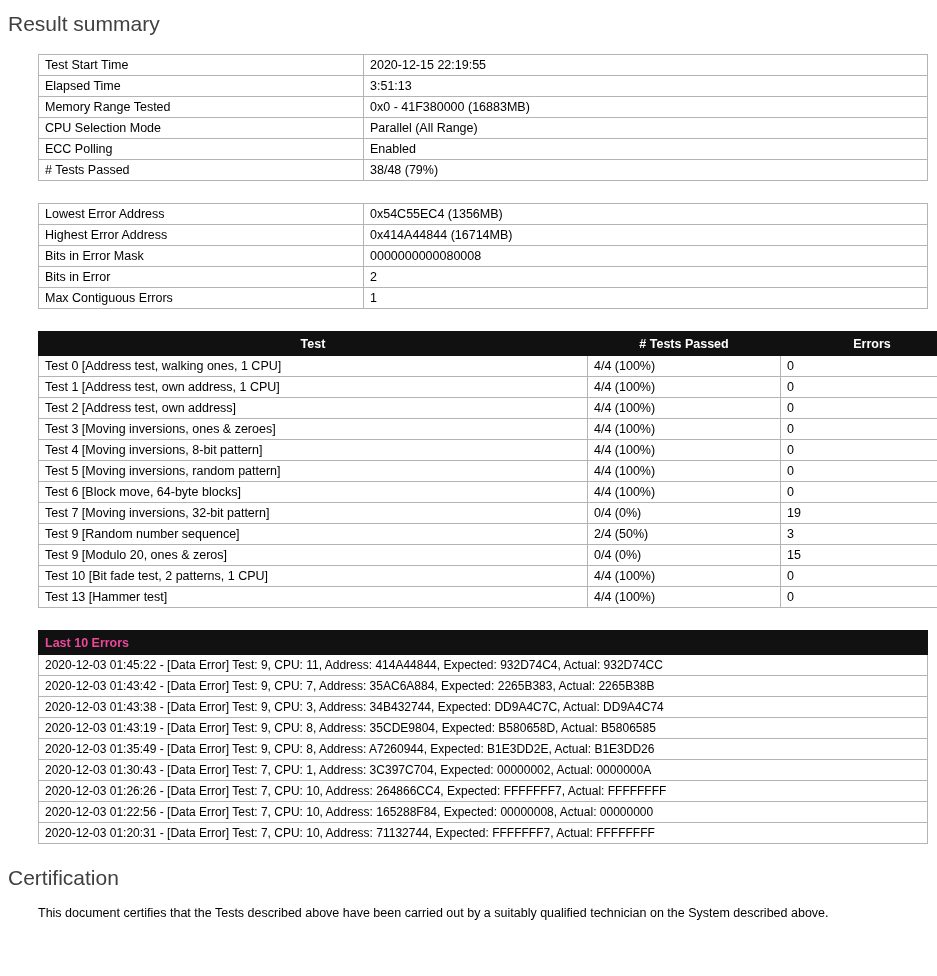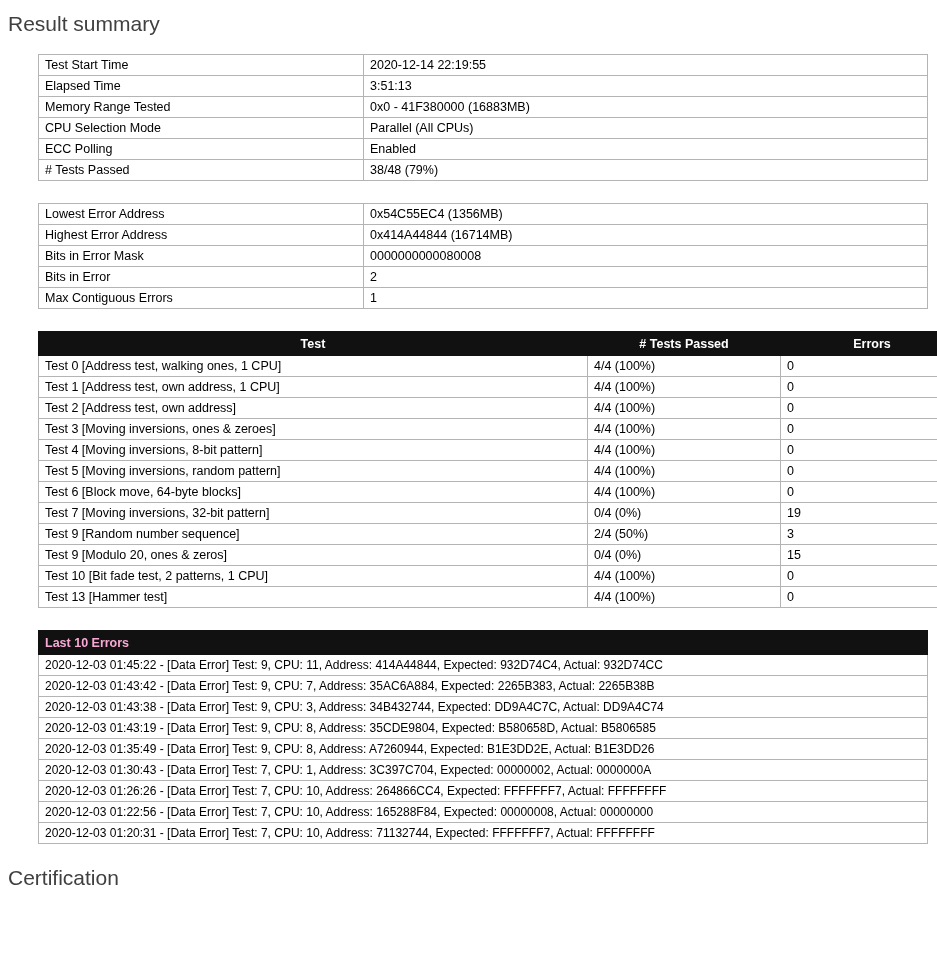--- a/index.html
+++ b/index.html
@@ -69,21 +69,21 @@
     white-space: nowrap;
     overflow: hidden;
   }
   .col-test { width: 536px; }
   .col-passed { width: 180px; }
   .col-errors { width: 170px; }
 
   table.errors { margin-top: 0; }
   table.errors th {
     background: #111111;
-    color: #f9a8d4;
+    color: #ec4899;
     text-align: left;
     font-weight: bold;
     font-size: 12.5px;
     padding: 3px 6px;
     border: 1px solid #111111;
     height: 17px;
   }
   table.errors td {
     border: 1px solid #b4b4b4;
     padding: 2px 6px;
@@ -104,33 +104,33 @@
 <body>
 
 <div class="page">
 
   <h1 class="section-title">Result summary</h1>
 
   <table class="summary">
     <tbody>
       <tr>
         <td class="label">Test Start Time</td>
-        <td>2020-12-14 22:19:55</td>
+        <td>2020-12-15 22:19:55</td>
       </tr>
       <tr>
         <td class="label">Elapsed Time</td>
         <td>3:51:13</td>
       </tr>
       <tr>
         <td class="label">Memory Range Tested</td>
         <td>0x0 - 41F380000 (16883MB)</td>
       </tr>
       <tr>
         <td class="label">CPU Selection Mode</td>
-        <td>Parallel (All CPUs)</td>
+        <td>Parallel (All Range)</td>
       </tr>
       <tr>
         <td class="label">ECC Polling</td>
         <td>Enabled</td>
       </tr>
       <tr>
         <td class="label"># Tests Passed</td>
         <td>38/48 (79%)</td>
       </tr>
     </tbody>
@@ -271,14 +271,15 @@
         <td>2020-12-03 01:22:56 - [Data Error] Test: 7, CPU: 10, Address: 165288F84, Expected: 00000008, Actual: 00000000</td>
       </tr>
       <tr>
         <td>2020-12-03 01:20:31 - [Data Error] Test: 7, CPU: 10, Address: 71132744, Expected: FFFFFFF7, Actual: FFFFFFFF</td>
       </tr>
     </tbody>
   </table>
 
   <h1 class="section-title second">Certification</h1>
 
+  <p class="cert-text">This document certifies that the Tests described above have been carried out by a suitably qualified technician on the System described above.</p>
 
 </div>
 
 </body></html>

